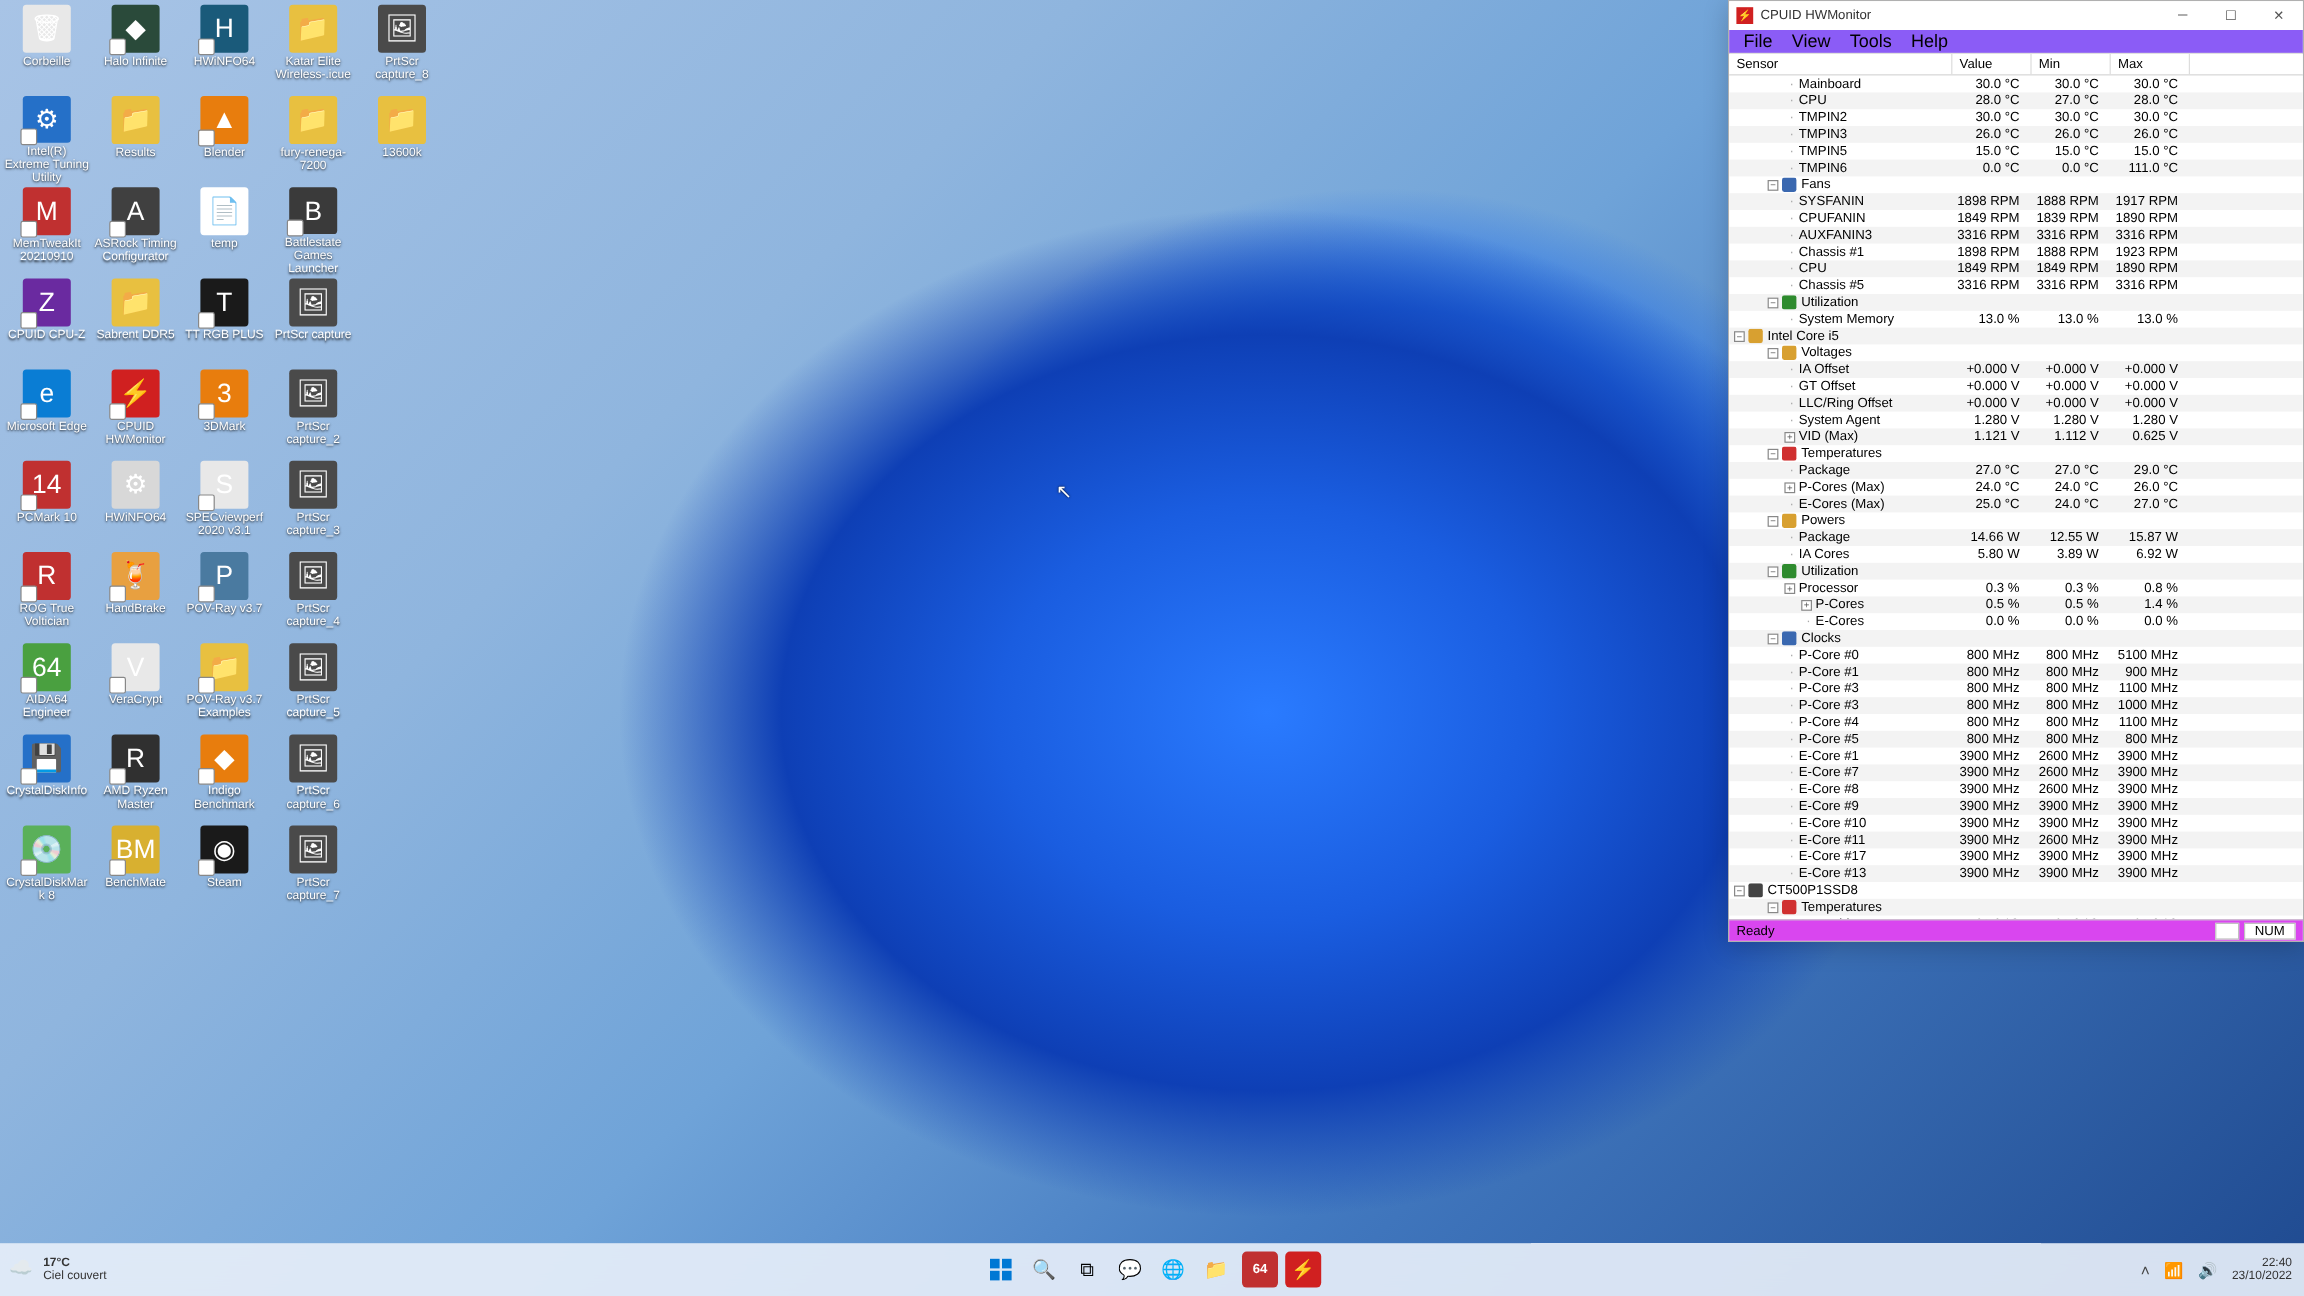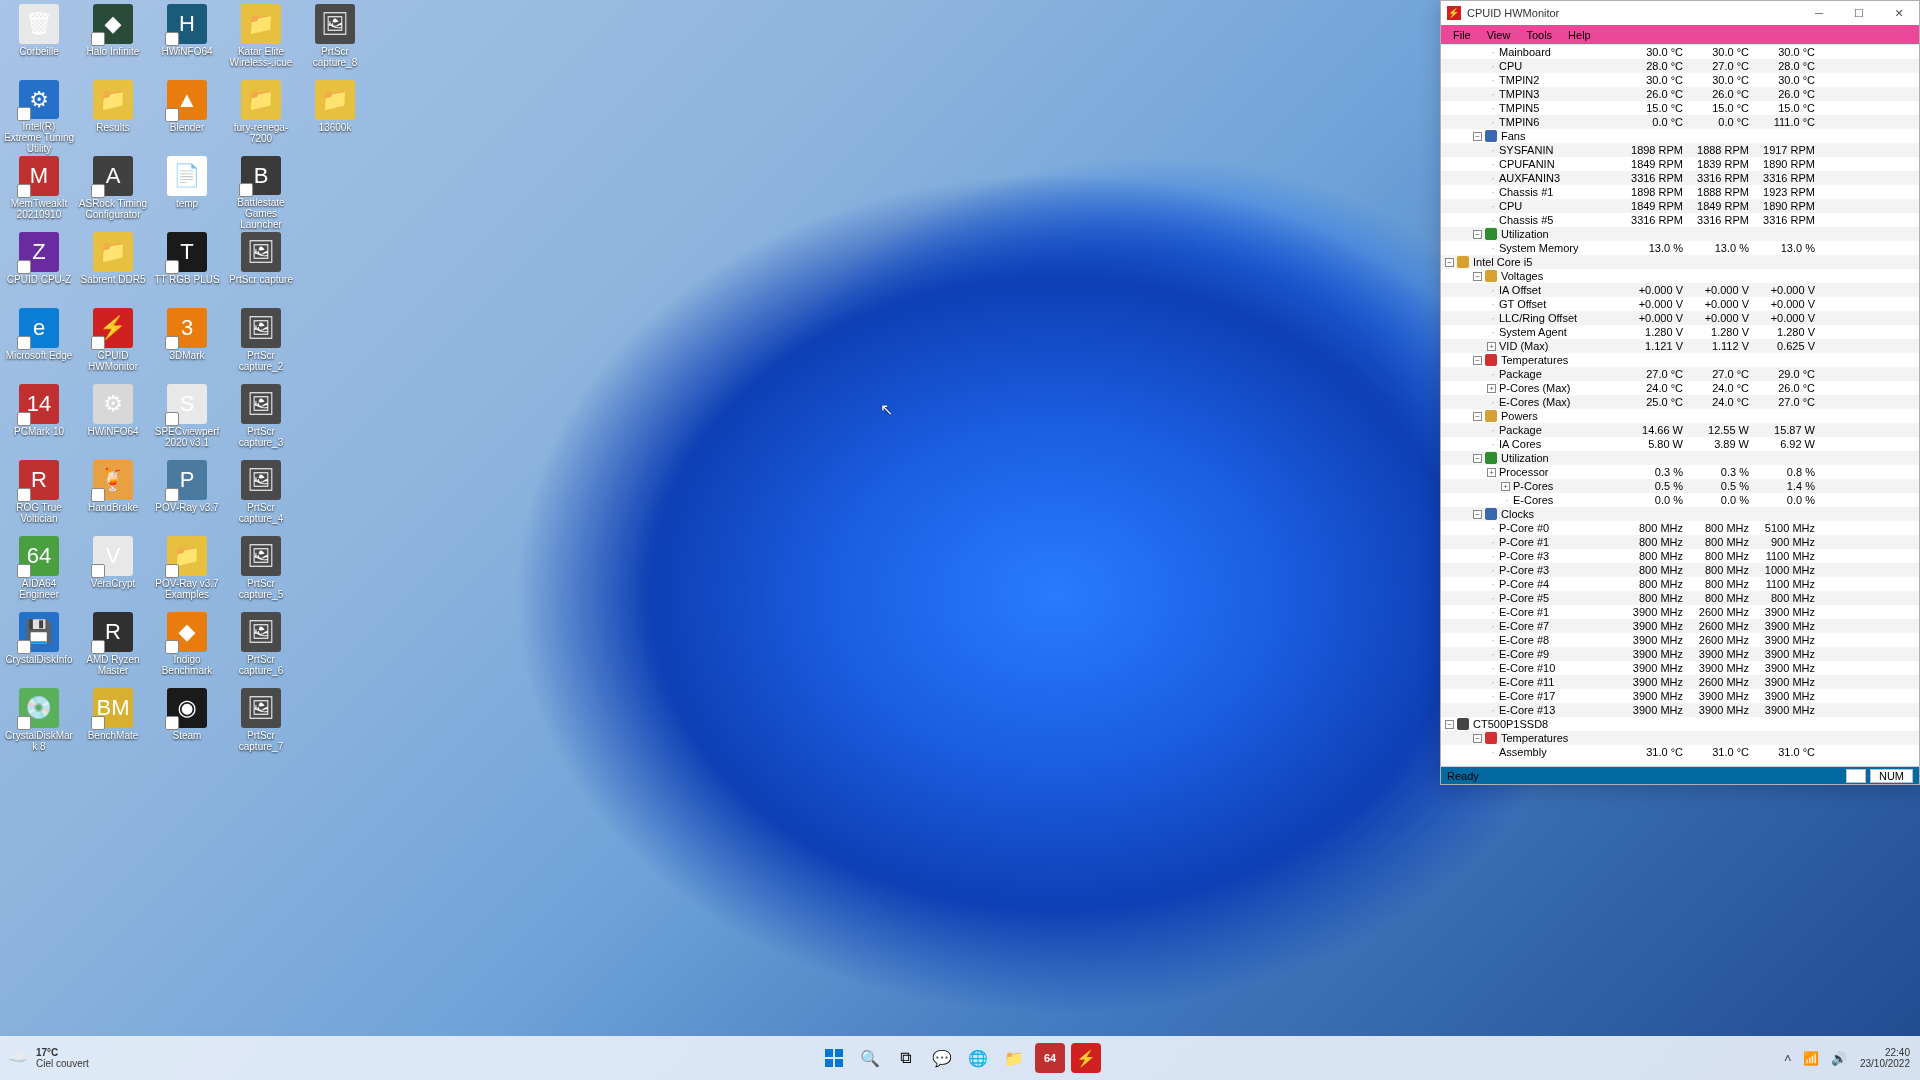--- a/index.html
+++ b/index.html
@@ -31,33 +31,33 @@
 #tb-right { position: absolute; right: 10px; display: flex; align-items: center; gap: 12px; }
 .tray-ic { font-size: 13px; color: #444; cursor: pointer; }
 #tb-clock { font-size: 10px; line-height: 11px; text-align: right; color: #333; }
 
 
 #hw-win { position: absolute; top: 0; right: 0; width: 480px; height: 785px; background: #fff; border: 1px solid #b0b0b0; display: flex; flex-direction: column; box-shadow: 0 4px 20px rgba(0,0,0,.2); }
 #hw-title { height: 24px; background: #fff; display: flex; align-items: center; padding-left: 6px; font-size: 11px; color: #333; }
 #hw-title-ic { width: 14px; height: 14px; background: #d02020; margin-right: 6px; display:flex;align-items:center;justify-content:center;color:#fff;font-size:9px;font-weight:bold; }
 #hw-title-ctrls { margin-left: auto; display: flex; }
 .hw-ctrl { width: 40px; height: 24px; display: flex; align-items: center; justify-content: center; cursor: pointer; color: #555; font-size: 11px; }
-#hw-menu { height: 20px; background: #ec4899; border-bottom: 1px solid #e0e0e0; display: flex; align-items: center; padding-left: 4px; font-size: 11px; }
+#hw-menu { height: 20px; background: #8b5cf6; border-bottom: 1px solid #e0e0e0; display: flex; align-items: center; padding-left: 4px; font-size: 15px; }
 .hw-menu-item { padding: 2px 8px; cursor: pointer; }
 #hw-cols { height: 18px; background: #fff; border-bottom: 1px solid #ccc; display: flex; font-size: 11px; }
 .hw-col { border-right: 1px solid #ddd; padding: 2px 6px; display:flex;align-items:center; }
 #hw-body { flex: 1; overflow: hidden; background: #fff; }
 .hw-row { height: 14px; display: flex; align-items: center; font-size: 11px; }
 .hw-row:nth-child(even) { background: #f3f3f3; }
 .hw-name { flex: 0 0 186px; padding-left: 4px; display:flex; align-items:center; overflow:hidden; white-space:nowrap; }
 .hw-val, .hw-min, .hw-max { flex: 0 0 66px; padding-right: 10px; text-align: right; }
 .tree-ind { display:inline-block; }
 .tree-tgl { width: 9px; height: 9px; border: 1px solid #888; display: inline-flex; align-items:center; justify-content:center; font-size:8px; line-height:7px; margin-right:3px; cursor:pointer; background:#fff; color:#555; }
 .cat-ic { width:12px; height:12px; margin-right:4px; display:inline-block; border-radius:2px; }
-#hw-status { height: 18px; border-top: 1px solid #ccc; background: #0369a1; display: flex; align-items: center; font-size: 11px; padding: 0 6px; }
+#hw-status { height: 18px; border-top: 1px solid #ccc; background: #d946ef; display: flex; align-items: center; font-size: 11px; padding: 0 6px; }
 #hw-status-right { margin-left: auto; display:flex; gap:4px; }
 .hw-stat-cell { border:1px solid #c0c0c0; padding:0 8px; background:#fff; }
 
 
 #cursor { position:absolute; left:880px; top:400px; font-size:16px; color:#fff; text-shadow:0 0 2px #000; pointer-events:none; }
 </style>
 </head>
 <body>
 
 <div id="desktop"></div>
@@ -252,20 +252,27 @@
       <div class="hw-ctrl">☐</div>
       <div class="hw-ctrl close">✕</div>
     </div>
   </div>
   <div id="hw-menu">
       <span class="hw-menu-item">File</span>
       <span class="hw-menu-item">View</span>
       <span class="hw-menu-item">Tools</span>
       <span class="hw-menu-item">Help</span>
     </div>
+  <div id="hw-cols">
+    <div class="hw-col" style="flex:0 0 186px">Sensor</div>
+    <div class="hw-col" style="flex:0 0 66px">Value</div>
+    <div class="hw-col" style="flex:0 0 66px">Min</div>
+    <div class="hw-col" style="flex:0 0 66px">Max</div>
+    <div class="hw-col" style="flex:1;border-right:none"></div>
+  </div>
   <div id="hw-body">
       <div class="hw-row">
         <div class="hw-name">
           <span class="tree-ind" style="width: 42px;"></span>
           <span style="width: 12px; display: inline-block; color: rgb(170, 170, 170); text-align: center;">·</span>
           <span>Mainboard</span>
         </div>
         <div class="hw-val">30.0 °C</div>
         <div class="hw-min">30.0 °C</div>
         <div class="hw-max">30.0 °C</div>

